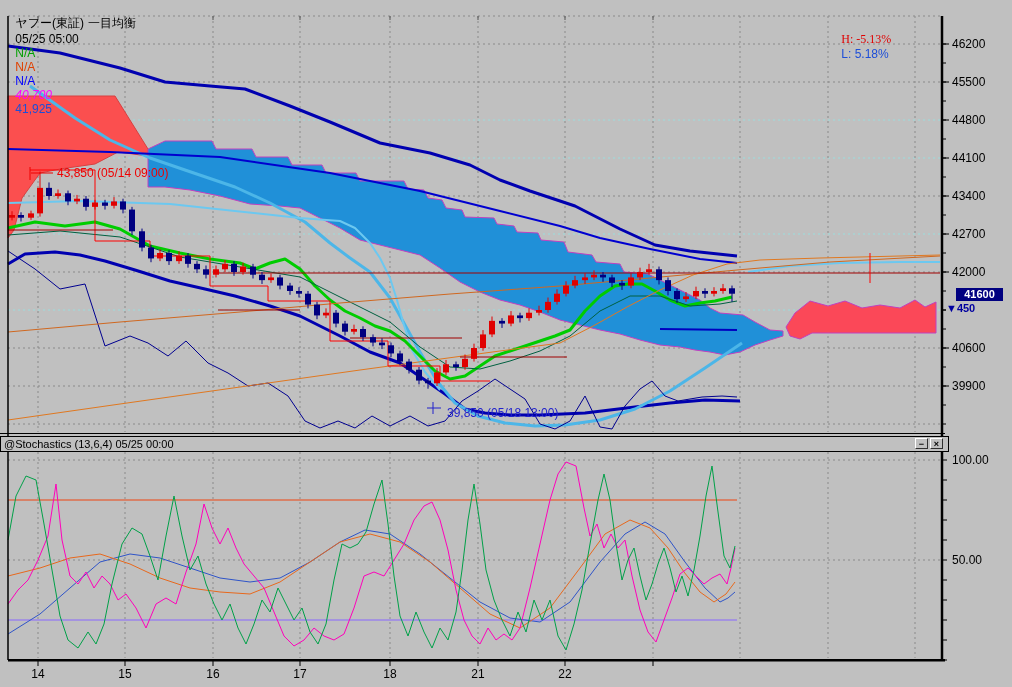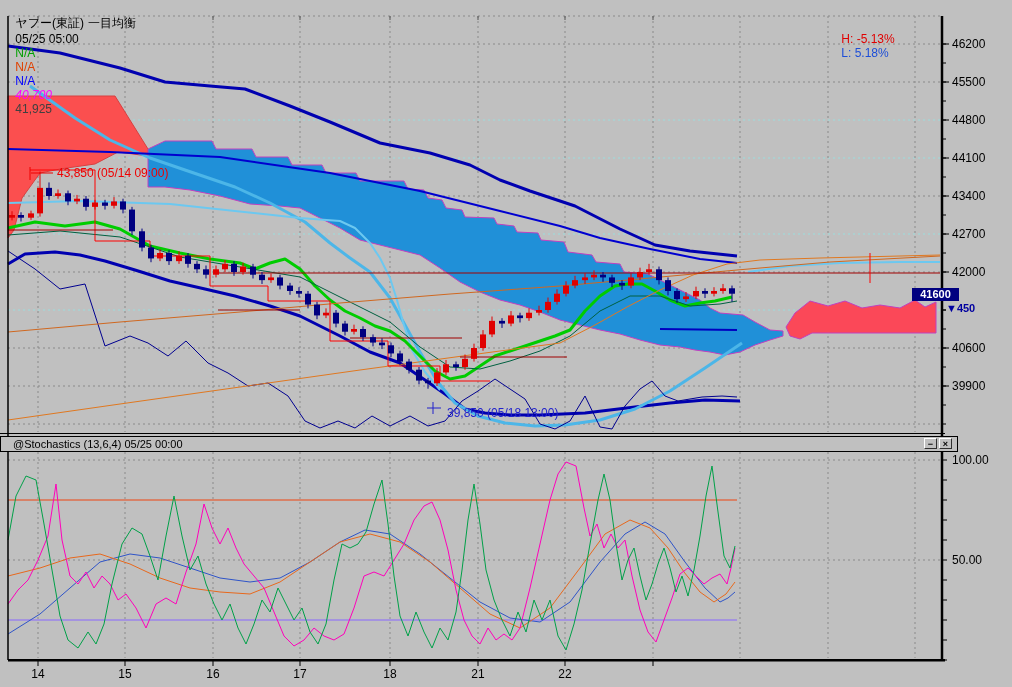--- a/index.html
+++ b/index.html
@@ -3,26 +3,26 @@
 <meta charset="utf-8">
 <style>
   html,body{margin:0;padding:0;background:#888;}
   #app{position:relative;width:1012px;height:687px;background:#c0c0c0;
        font-family:"Liberation Sans",sans-serif;overflow:hidden;}
   .abs{position:absolute;}
   #chart-svg{position:absolute;left:0;top:0;}
   #titlebar{left:2px;top:1px;height:14px;font-size:12px;white-space:pre;color:#000;}
   #titlebar span{margin-right:4px;margin-top:20px;}
   #hl{top:18px;left:828px;width:118px;font-size:12px;white-space:pre;}
-  #pricebox{left:912px;top:288px;width:47px;height:13px;background:#000080;color:#fff;
+  #pricebox{left:956px;top:288px;width:47px;height:13px;background:#000080;color:#fff;
             font-size:11px;font-weight:bold;text-align:center;line-height:13px;}
   #pricechange{left:946px;top:302px;width:47px;height:12px;background:#c0c0c0;color:#0000a0;
             font-size:11px;font-weight:bold;line-height:12px;}
   #stoch-header{left:0px;top:436px;width:944px;height:14px;background:#c0c0c0;
-            border:1px solid #000;font-size:11px;color:#000;line-height:14px;padding-left:12px;}
+            border:1px solid #000;font-size:11px;color:#000;line-height:14px;padding-left:3px;}
   .winbtn{position:absolute;top:1px;width:13px;height:11px;background:#c0c0c0;
           border-top:1px solid #fff;border-left:1px solid #fff;
           border-right:1px solid #303030;border-bottom:1px solid #303030;
           font-size:9px;line-height:10px;text-align:center;font-weight:bold;padding:0;}
 </style>
 </head>
 <body>
 
 <div id="app">
 
@@ -338,25 +338,25 @@
       <text x="952" y="564" fill="#000" font-size="12px" font-family="&quot;Liberation Sans&quot;,sans-serif">50.00</text>
     </svg>
 
   <div id="titlebar" class="abs">
     <span>ヤフー(東証)</span><span>一目均衡</span>
     <span>05/25 05:00</span>
     <span id="tv1" style="color: rgb(0, 160, 0);">N/A</span>
     <span id="tv2" style="color: rgb(224, 64, 0);">N/A</span>
     <span id="tv3" style="color: rgb(0, 0, 255);">N/A</span>
     <span id="tv4" style="color: rgb(255, 0, 255); font-style: italic;">40,700</span>
-    <span id="tv5" style="color: #404040;">41,925</span>
+    <span id="tv5" style="color: #1d4ed8;">41,925</span>
   </div>
 
   <div id="hl" class="abs">
-    <span id="hlh" style="color: rgb(224, 0, 0);">H: -5.13%</span>&nbsp;
+    <span id="hlh" style="color: rgb(224, 0, 0); font-family: Liberation Serif, serif;">H: -5.13%</span>&nbsp;
     <span id="hll" style="color: #1d4ed8;">L: 5.18%</span>
   </div>
 
   <div id="pricebox" class="abs">41600</div>
   <div id="pricechange" class="abs">▼450</div>
 
   <div id="stoch-header" class="abs">
     <span>@Stochastics (13,6,4) 05/25 00:00</span>
     <button class="winbtn" style="right:20px;">−</button>
     <button class="winbtn" style="right:5px;">×</button>

